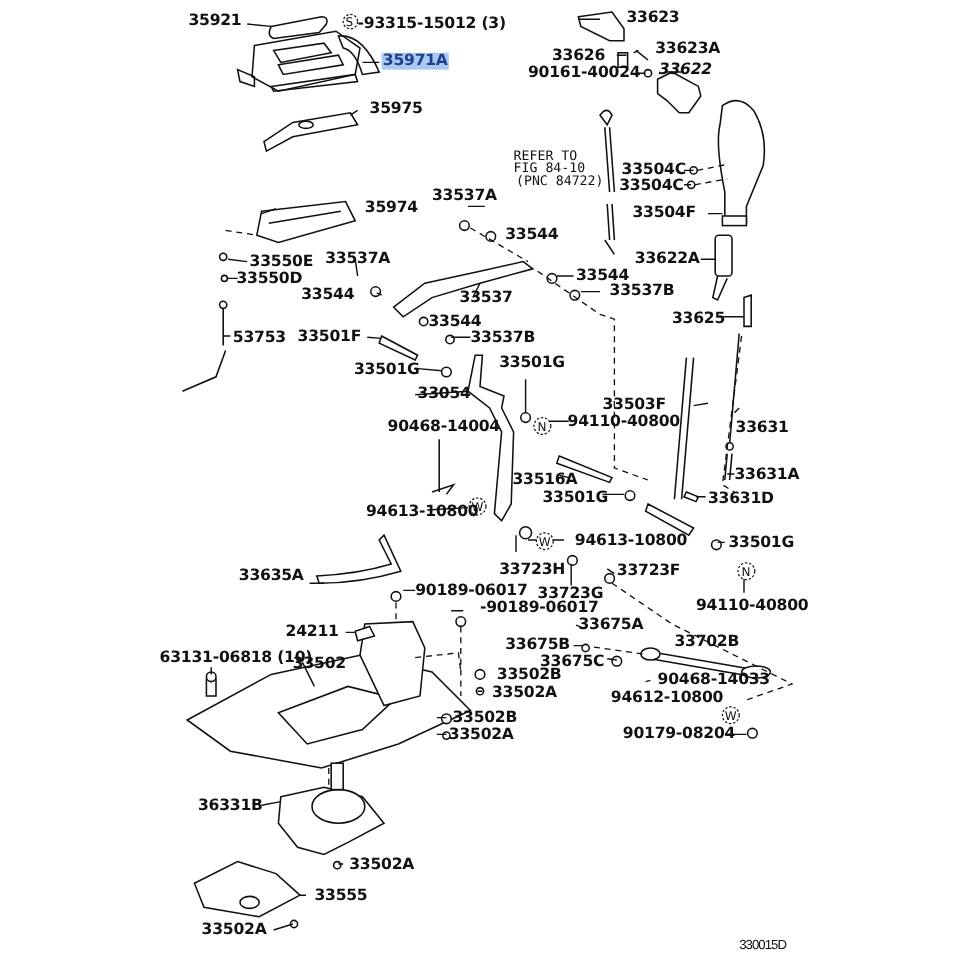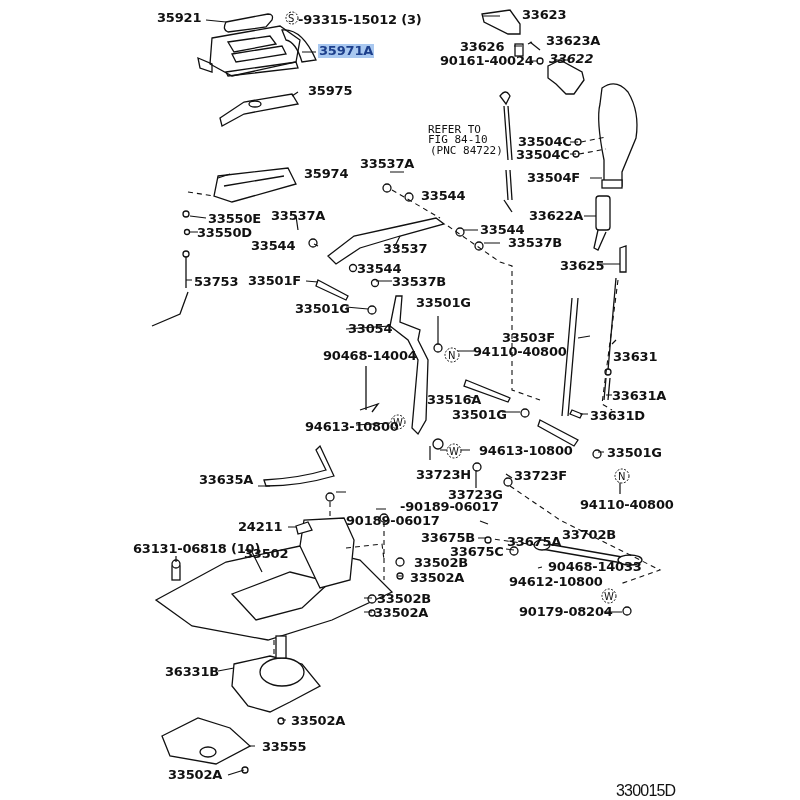--- a/index.html
+++ b/index.html
@@ -1,21 +1,21 @@
 <!DOCTYPE html>
 <html><head>
 <meta charset="utf-8">
 <style>
   html, body { margin:0; padding:0; background:#ffffff; }
   body { width:800px; height:800px; position:relative; overflow:hidden; font-family:"DejaVu Sans", sans-serif; }
   #diagram { position:absolute; left:0; top:0; width:800px; height:800px; }
   .lbl { position:absolute; font-family:"DejaVu Sans", sans-serif; font-weight:bold; font-size:13px; color:#111; white-space:nowrap; line-height:14px; letter-spacing:-0.2px; cursor:pointer; }
   .lbl.sm { font-size:11px; font-family:"DejaVu Sans Mono", monospace; font-weight:normal; line-height:11px; letter-spacing:0; }
   .lbl.hl { background:#a9c8f0; color:#1d3f8c; padding:0 1px; }
-  .foot { position:absolute; font-family:"Liberation Sans", sans-serif; font-size:16px; color:#111; letter-spacing:-0.8px; }
+  .foot { position:absolute; font-family:"Liberation Sans", sans-serif; font-size:11px; color:#111; letter-spacing:-0.8px; }
   svg .part { fill:none; stroke:#111; stroke-width:1.3; }
   svg .partf { fill:#fff; stroke:#111; stroke-width:1.3; }
   svg .lead { fill:none; stroke:#111; stroke-width:1.2; }
   svg .dash { fill:none; stroke:#111; stroke-width:1.1; stroke-dasharray:5 4; }
   svg .sym { fill:#fff; stroke:#111; stroke-width:1; stroke-dasharray:2 1.5; }
   svg .symt { font-family:"DejaVu Sans", sans-serif; font-size:10px; fill:#111; }
 </style>
 </head>
 <body>
 
@@ -262,24 +262,24 @@
 <div class="lbl" style="left:323px;top:349px;">90468-14004</div>
 <div class="lbl" style="left:427px;top:393px;">33516A</div>
 <div class="lbl" style="left:612px;top:389px;">33631A</div>
 <div class="lbl" style="left:590px;top:409px;">33631D</div>
 <div class="lbl" style="left:305px;top:420px;">94613-10800</div>
 <div class="lbl" style="left:479px;top:444px;">94613-10800</div>
 <div class="lbl" style="left:416px;top:468px;">33723H</div>
 <div class="lbl" style="left:514px;top:469px;">33723F</div>
 <div class="lbl" style="left:448px;top:488px;">33723G</div>
 <div class="lbl" style="left:199px;top:473px;">33635A</div>
-<div class="lbl" style="left:346px;top:486px;margin-top:28px;">90189-06017</div>
+<div class="lbl" style="left:346px;top:486px;">90189-06017</div>
 <div class="lbl" style="left:400px;top:500px;">-90189-06017</div>
 <div class="lbl" style="left:238px;top:520px;">24211</div>
-<div class="lbl" style="left:507px;top:514px;margin-top:21px;">33675A</div>
+<div class="lbl" style="left:482px;top:514px;">33675A</div>
 <div class="lbl" style="left:421px;top:531px;">33675B</div>
 <div class="lbl" style="left:450px;top:545px;">33675C</div>
 <div class="lbl" style="left:562px;top:528px;">33702B</div>
 <div class="lbl" style="left:133px;top:542px;">63131-06818 (10)</div>
 <div class="lbl" style="left:244px;top:547px;">33502</div>
 <div class="lbl" style="left:414px;top:556px;">33502B</div>
 <div class="lbl" style="left:410px;top:571px;">33502A</div>
 <div class="lbl" style="left:548px;top:560px;">90468-14033</div>
 <div class="lbl" style="left:377px;top:592px;">33502B</div>
 <div class="lbl" style="left:374px;top:606px;">33502A</div>

